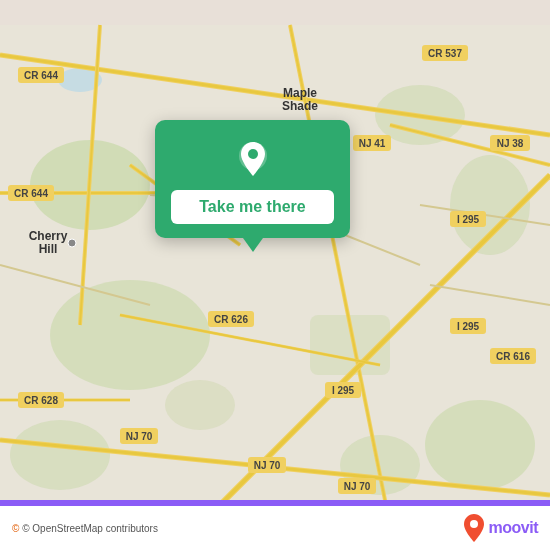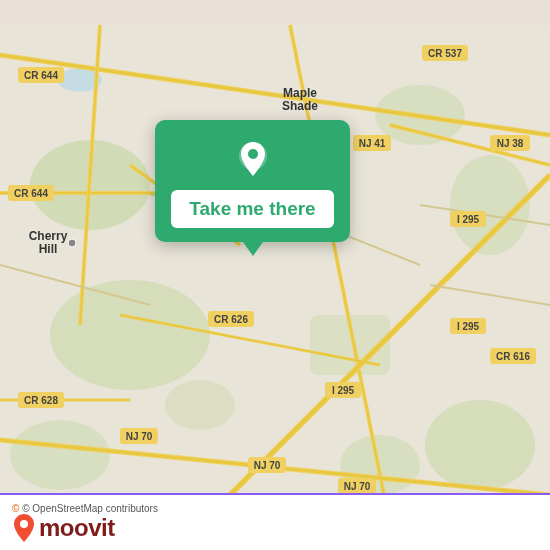--- a/index.html
+++ b/index.html
@@ -60,40 +60,39 @@
       height: 42px;
       margin-bottom: 10px;
     }
 
     .take-me-there-btn {
       background: white;
       color: #2eaa6e;
       border: none;
       border-radius: 6px;
       padding: 8px 18px;
-      font-size: 19px;
+      font-size: 16px;
       font-weight: 600;
       cursor: pointer;
       width: 100%;
     }
 
     
     .bottom-bar {
       position: absolute;
       bottom: 0;
       left: 0;
       width: 100%;
       background: white;
       display: flex;
-      align-items: flex-start;
+      align-items: center;
       justify-content: space-between;
       padding: 8px 12px;
       z-index: 20;
-      border-top: 2px solid #8b5cf6;
-      flex-direction: column;
+      border-top: 6px solid #8b5cf6;
     }
 
     .bottom-bar-left {
       display: flex;
       flex-direction: column;
     }
 
     .attribution {
       font-size: 10px;
       color: #555;
@@ -114,23 +113,23 @@
       align-items: center;
       gap: 3px;
     }
 
     .moovit-pin {
       width: 24px;
       height: 28px;
     }
 
     .moovit-text {
-      font-size: 24px;
+      font-size: 16px;
       font-weight: 700;
-      color: #7f1d1d;
+      color: #8b5cf6;
       letter-spacing: -0.5px;
     }
   </style>
 </head>
 <body>
 
 <div id="map-container">
 
   <svg id="map-svg" viewBox="0 0 550 500" xmlns="http://www.w3.org/2000/svg">
 

